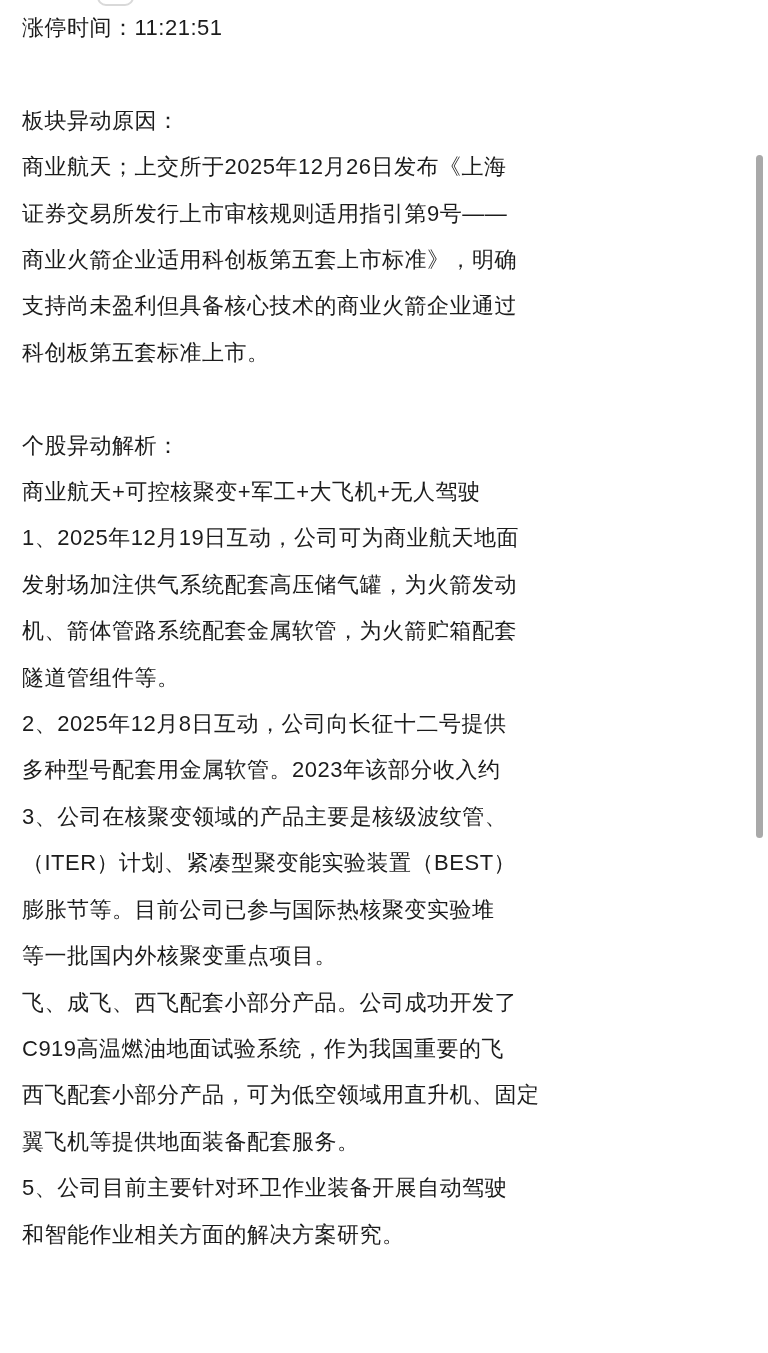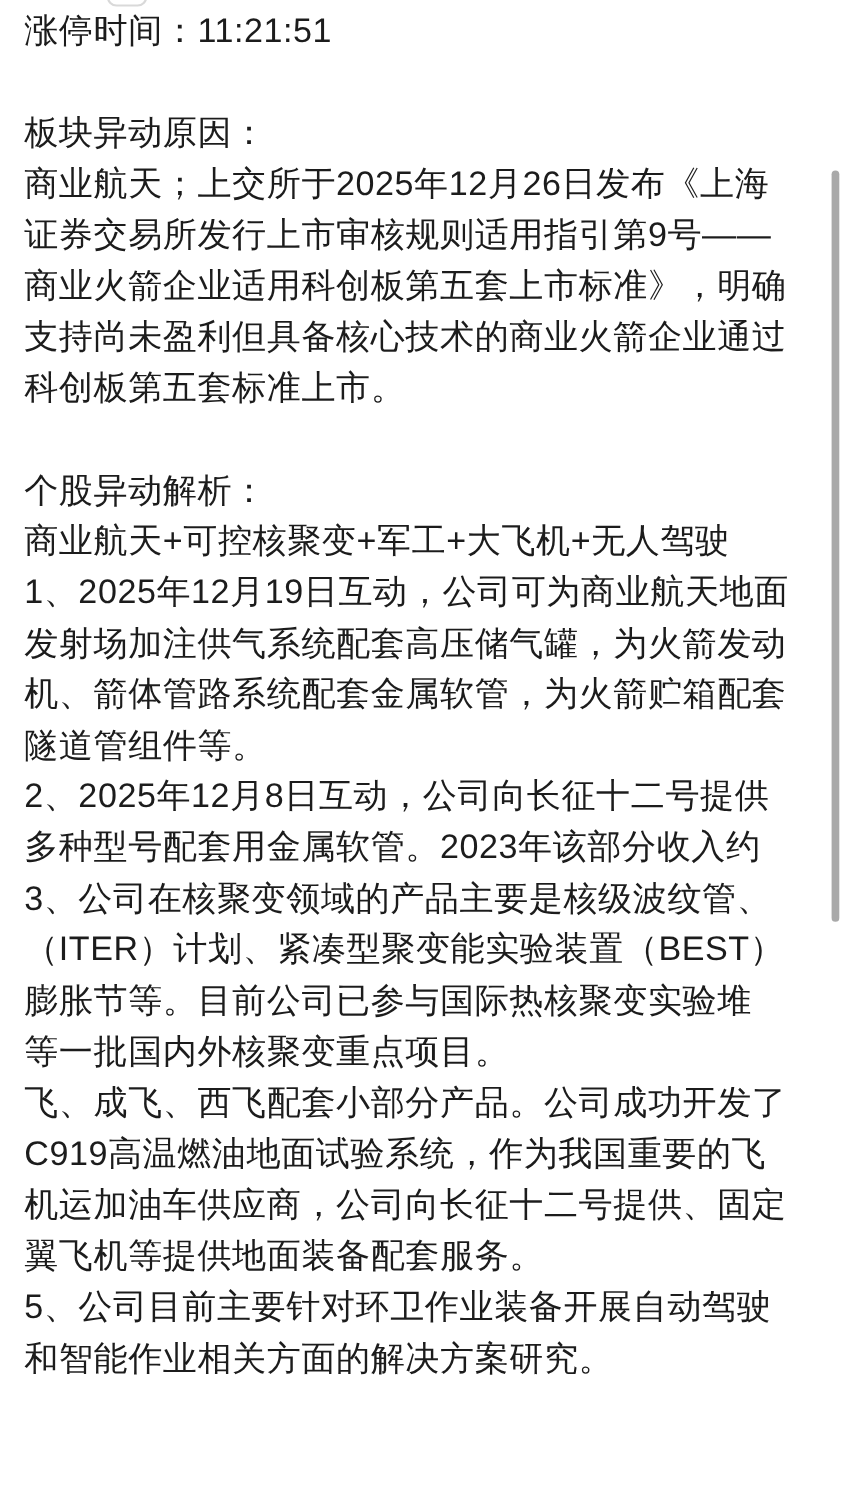--- a/index.html
+++ b/index.html
@@ -7,21 +7,21 @@
     width:768px; height:1353px;
     background:#ffffff;
     overflow:hidden;
     position:relative;
     font-family:"Liberation Sans","DejaVu Sans",sans-serif;
   }
   .text-block {
     position:absolute;
     left:22px; top:5px; width:724px;
     color:#1c1c1c;
-    font-size:31px;
+    font-size:22px;
     line-height:46.4px;
     letter-spacing:0.5px;
   }
   .line {
     min-height:46.4px;
     white-space:nowrap;
     overflow:visible;
   }
   .spacer { min-height:46.4px; }
   .bubble-fragment {
@@ -71,21 +71,21 @@
   <div class="line">机、箭体管路系统配套金属软管，为火箭贮箱配套</div>
   <div class="line">隧道管组件等。</div>
   <div class="line">2、2025年12月8日互动，公司向长征十二号提供</div>
   <div class="line">多种型号配套用金属软管。2023年该部分收入约</div>
   <div class="line">3、公司在核聚变领域的产品主要是核级波纹管、</div>
   <div class="line">（ITER）计划、紧凑型聚变能实验装置（BEST）</div>
   <div class="line">膨胀节等。目前公司已参与国际热核聚变实验堆</div>
   <div class="line">等一批国内外核聚变重点项目。</div>
   <div class="line">飞、成飞、西飞配套小部分产品。公司成功开发了</div>
   <div class="line">C919高温燃油地面试验系统，作为我国重要的飞</div>
-  <div class="line">机运加油车供应商，公司向长征十二号提供、固定</div>
+  <div class="line">西飞配套小部分产品，可为低空领域用直升机、固定</div>
   <div class="line">翼飞机等提供地面装备配套服务。</div>
   <div class="line">5、公司目前主要针对环卫作业装备开展自动驾驶</div>
   <div class="line">和智能作业相关方面的解决方案研究。</div>
 
 </div>
 
 <div class="scrollbar-track"></div>
 <div class="scrollbar-thumb"></div>
 
 </body></html>

